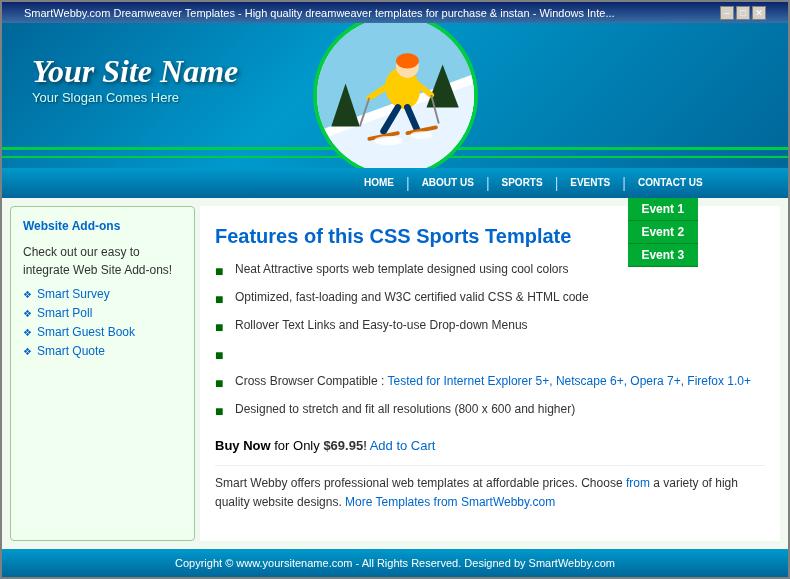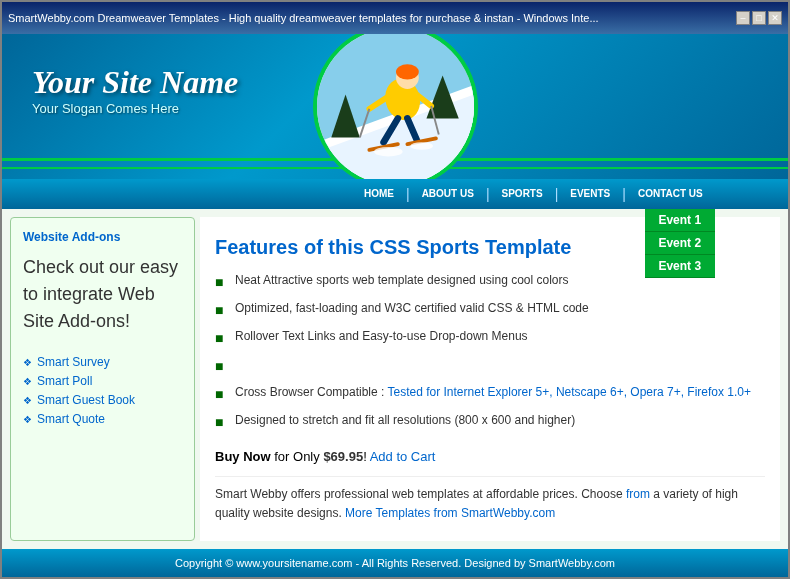--- a/index.html
+++ b/index.html
@@ -18,25 +18,25 @@
       border: 2px solid #808080;
       width: 790px;
       height: 579px;
       display: flex;
       flex-direction: column;
     }
     .title-bar {
       background: linear-gradient(to bottom, #0a246a, #3a6ea5);
       color: white;
       font-size: 11px;
-      padding: 3px 6px;
+      padding: 3px 22px;
       display: flex;
       align-items: center;
       justify-content: space-between;
-      height: 32px;
+      height: 21px;
     }
     .title-bar-buttons {
       display: flex;
       gap: 2px;
     }
     .title-bar-btn {
       width: 14px;
       height: 14px;
       background: #d4d0c8;
       border: 1px solid #808080;
@@ -149,21 +149,21 @@
       cursor: pointer;
       text-decoration: none;
       line-height: 30px;
     }
     .nav-separator {
       color: #aaddff;
       font-size: 14px;
     }
     .nav-dropdown {
       position: absolute;
-      right: 0;
+      right: 17px;
       top: 30px;
       z-index: 10;
       display: flex;
       flex-direction: column;
     }
     .dropdown-item {
       background: #00aa33;
       color: white;
       font-size: 12px;
       font-weight: bold;
@@ -193,23 +193,23 @@
       margin: 8px 5px 8px 8px;
       padding: 12px;
     }
     .sidebar-title {
       color: #0066cc;
       font-size: 12px;
       font-weight: bold;
       margin-bottom: 10px;
     }
     .sidebar-text {
-      font-size: 18px;
+      font-size: 12px;
       color: #333;
-      margin-bottom: 20px;
+      margin-bottom: 8px;
       line-height: 1.5;
     }
     .sidebar-links {
       list-style: none;
       padding: 0;
     }
     .sidebar-link-item {
       font-size: 12px;
       margin-bottom: 5px;
       display: flex;

